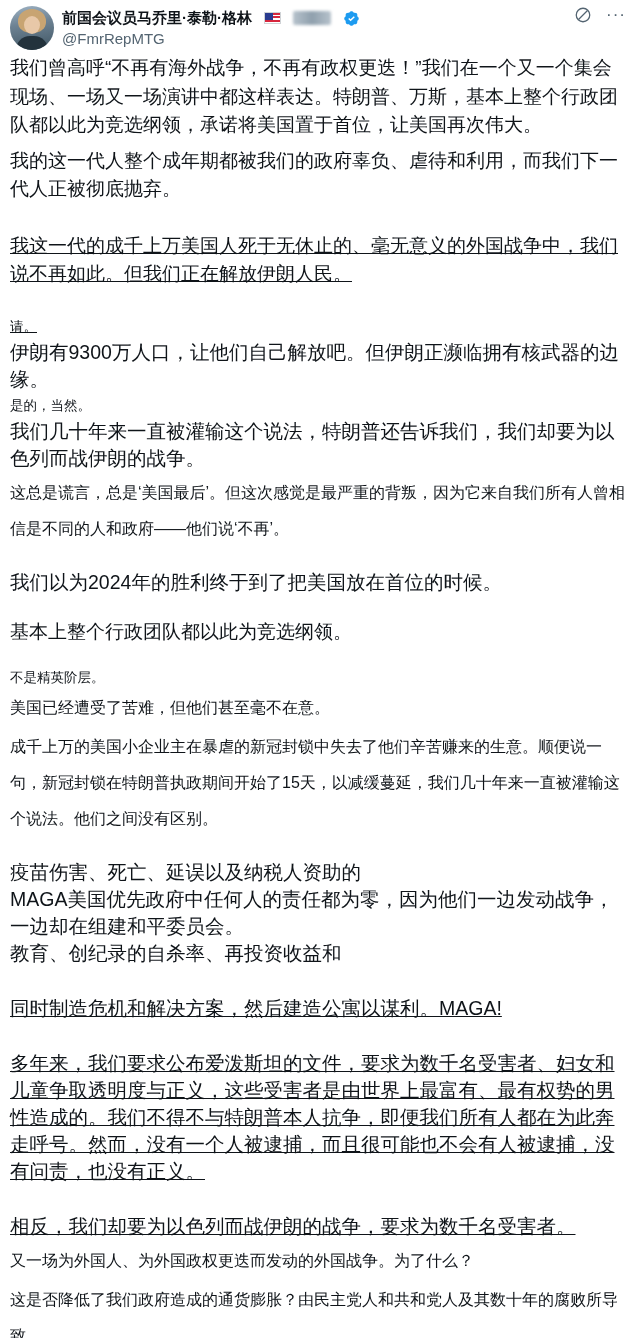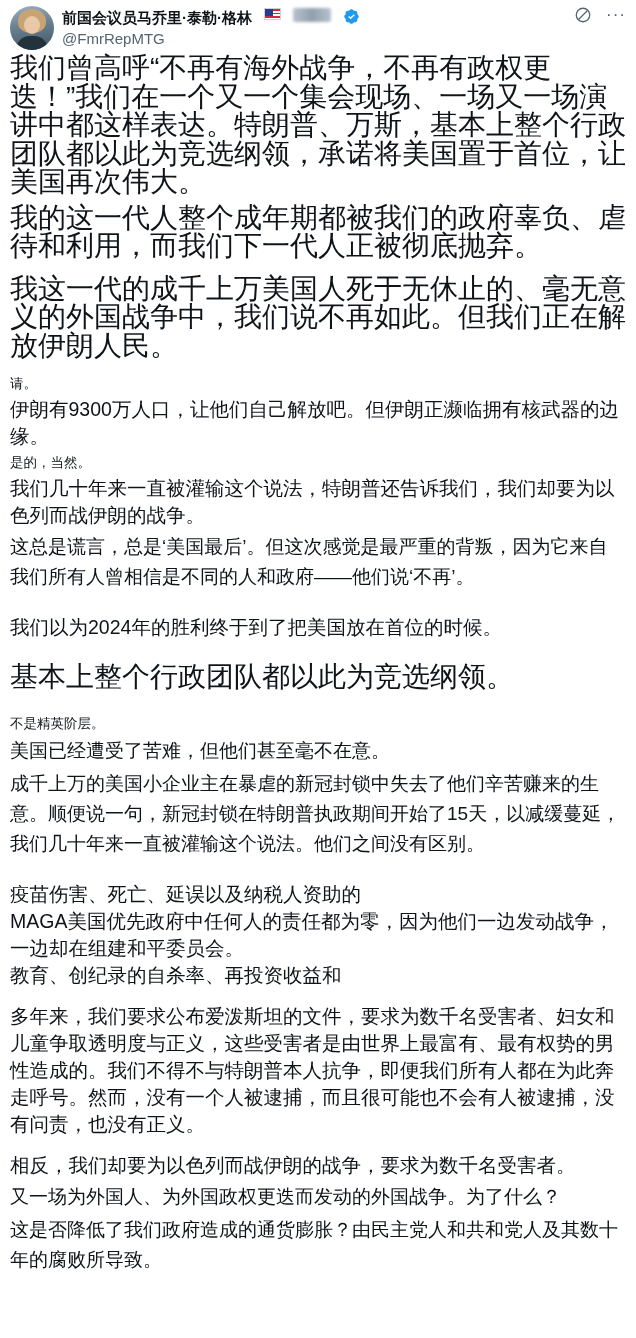--- a/index.html
+++ b/index.html
@@ -56,20 +56,21 @@
     background: #23323c;
     border-radius: 14px 14px 0 0;
   }
   .namewrap {
     flex: 1 1 auto;
     min-width: 0;
     padding-top: 2px;
   }
   .nameline {
     display: flex;
+    align-items: center;
     gap: 12px;
     font-size: 15px;
     font-weight: bold;
     color: #0f1419;
     line-height: 20px;
     white-space: nowrap;
   }
   .flag {
     display: inline-block;
     width: 17px;
@@ -137,26 +138,26 @@
   }
   .body-text {
     padding: 2px 10px 10px 10px;
   }
   .para {
     margin: 0 0 0 0;
     color: #0f1419;
     word-break: break-word;
   }
   
-  .s-xl { font-size: 28px; line-height: 28.5px; }
+  .s-xl { font-size: 19px; line-height: 28.5px; }
   .s-lg { font-size: 19.5px; line-height: 27px; }
-  .s-md { font-size: 19px; line-height: 30px; }
+  .s-md { font-size: 16px; line-height: 36px; }
   .s-xs { font-size: 13.5px; line-height: 19px; }
   .gap-lg { margin-top: 22px; }
-  .gap-md { margin-top: 14px; }
+  .gap-md { margin-top: 28px; text-decoration: underline; }
   .gap-sm { margin-top: 7px; }
   .gap-xs { margin-top: 3px; }
   .gap-0 { margin-top: 0px; }
 </style>
 </head>
 <body>
 
 <div class="post">
 
   <div class="header">
@@ -206,19 +207,20 @@
     <p class="para s-lg gap-xs">我们几十年来一直被灌输这个说法，特朗普还告诉我们，我们却要为以色列而战伊朗的战争。</p>
     <p class="para s-md gap-xs">这总是谎言，总是‘美国最后’。但这次感觉是最严重的背叛，因为它来自我们所有人曾相信是不同的人和政府——他们说‘不再’。</p>
     <p class="para s-lg gap-lg">我们以为2024年的胜利终于到了把美国放在首位的时候。</p>
     <p class="para s-xl gap-lg">基本上整个行政团队都以此为竞选纲领。</p>
     <p class="para s-xs gap-lg">不是精英阶层。</p>
     <p class="para s-md gap-xs">美国已经遭受了苦难，但他们甚至毫不在意。</p>
     <p class="para s-md gap-xs">成千上万的美国小企业主在暴虐的新冠封锁中失去了他们辛苦赚来的生意。顺便说一句，新冠封锁在特朗普执政期间开始了15天，以减缓蔓延，我们几十年来一直被灌输这个说法。他们之间没有区别。</p>
     <p class="para s-lg gap-lg">疫苗伤害、死亡、延误以及纳税人资助的</p>
     <p class="para s-lg gap-0">MAGA美国优先政府中任何人的责任都为零，因为他们一边发动战争，一边却在组建和平委员会。</p>
     <p class="para s-lg gap-0"> 教育、创纪录的自杀率、再投资收益和</p>
+    <p class="para s-lg gap-md">同时制造危机和解决方案，然后建造公寓以谋利。MAGA!</p>
     <p class="para s-lg gap-md">多年来，我们要求公布爱泼斯坦的文件，要求为数千名受害者、妇女和儿童争取透明度与正义，这些受害者是由世界上最富有、最有权势的男性造成的。我们不得不与特朗普本人抗争，即便我们所有人都在为此奔走呼号。然而，没有一个人被逮捕，而且很可能也不会有人被逮捕，没有问责，也没有正义。</p>
     <p class="para s-lg gap-md">相反，我们却要为以色列而战伊朗的战争，要求为数千名受害者。</p>
     <p class="para s-md gap-xs">又一场为外国人、为外国政权更迭而发动的外国战争。为了什么？</p>
     <p class="para s-md gap-xs">这是否降低了我们政府造成的通货膨胀？由民主党人和共和党人及其数十年的腐败所导致。</p>
   </div>
 
 </div>
 
 </body></html>

